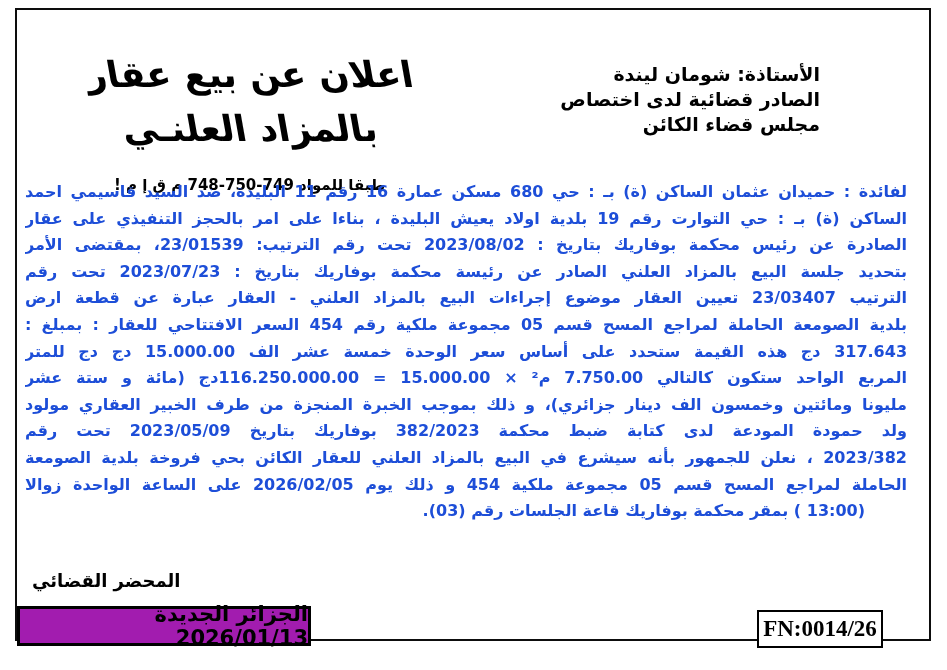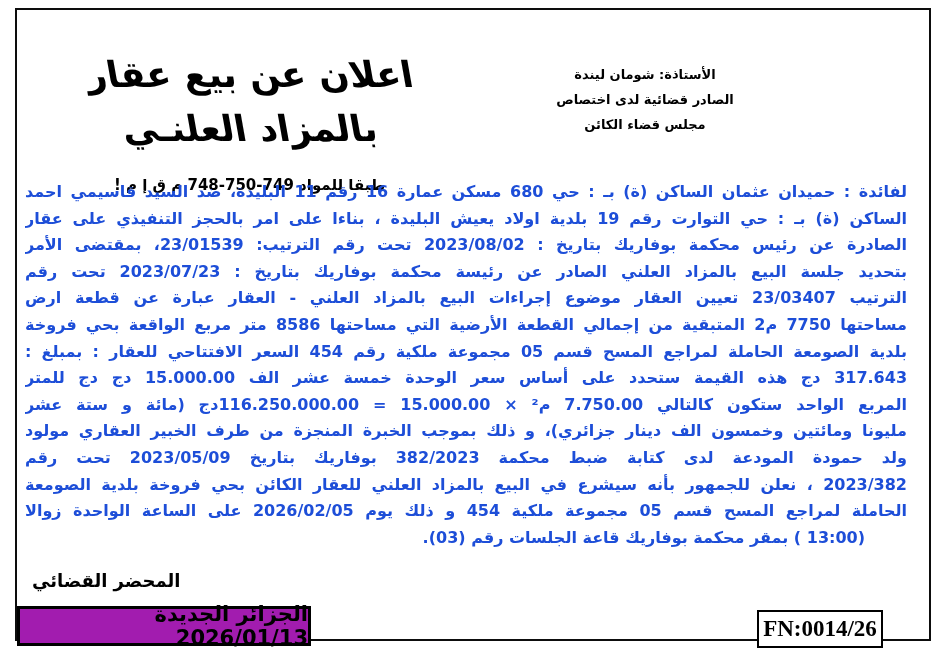--- a/index.html
+++ b/index.html
@@ -7,21 +7,21 @@
     width:947px;height:670px;position:relative;background:#ffffff;
     font-family:"DejaVu Sans",sans-serif;color:#000;overflow:hidden;
   }
   .frame{
     position:absolute;left:15px;top:8px;width:912px;height:629px;
     border:2px solid #0d0d0d;background:transparent;
   }
   
   .officer{
     position:absolute;top:62px;left:470px;width:350px;
-    text-align:center;font-weight:700;font-size:13px;line-height:25px;
+    text-align:right;font-weight:700;font-size:19px;line-height:25px;
     direction:rtl;
   }
   
   .title-block{
     position:absolute;top:48px;left:52px;width:395px;text-align:center;direction:rtl;
   }
   .title-main{
     font-size:36px;font-weight:700;line-height:54px;
     transform:skewX(10deg);letter-spacing:1px;
   }
@@ -74,21 +74,20 @@
   <div class="title-main">بالمزاد العلنـي</div>
   <div class="title-sub">طبقا للمواد 749-750-748 م ق إ م !</div>
 </div>
 
 <div class="body-text" dir="rtl">
   <div class="line">لفائدة : حميدان عثمان الساكن (ة) بـ : حي 680 مسكن عمارة 16 رقم 11 البليدة، ضد السيد قاسيمي احمد</div>
   <div class="line">الساكن (ة) بـ : حي التوارت رقم 19 بلدية اولاد يعيش البليدة ، بناءا على امر بالحجز التنفيذي على عقار</div>
   <div class="line">الصادرة عن رئيس محكمة بوفاريك بتاريخ : 2023/08/02 تحت رقم الترتيب: 23/01539، بمقتضى الأمر</div>
   <div class="line">بتحديد جلسة البيع بالمزاد العلني الصادر عن رئيسة محكمة بوفاريك بتاريخ : 2023/07/23 تحت رقم</div>
   <div class="line">الترتيب 23/03407 تعيين العقار موضوع إجراءات البيع بالمزاد العلني - العقار عبارة عن قطعة ارض</div>
-  <div class="line">مساحتها 7750 م2 المتبقية من إجمالي القطعة الأرضية التي مساحتها 8586 متر مربع الواقعة بحي فروخة</div>
   <div class="line">بلدية الصومعة الحاملة لمراجع المسح قسم 05 مجموعة ملكية رقم 454 السعر الافتتاحي للعقار : بمبلغ :</div>
   <div class="line">317.643 دج هذه القيمة ستحدد على أساس سعر الوحدة خمسة عشر الف 15.000.00 دج دج للمتر</div>
   <div class="line">المربع الواحد ستكون كالتالي 7.750.00 م² × 15.000.00 = 116.250.000.00دج (مائة و ستة عشر</div>
   <div class="line">مليونا ومائتين وخمسون الف دينار جزائري)، و ذلك بموجب الخبرة المنجزة من طرف الخبير العقاري مولود</div>
   <div class="line">ولد حمودة المودعة لدى كتابة ضبط محكمة 382/2023 بوفاريك بتاريخ 2023/05/09 تحت رقم</div>
   <div class="line">2023/382 ، نعلن للجمهور بأنه سيشرع في البيع بالمزاد العلني للعقار الكائن بحي فروخة بلدية الصومعة</div>
   <div class="line">الحاملة لمراجع المسح قسم 05 مجموعة ملكية 454 و ذلك يوم 2026/02/05 على الساعة الواحدة زوالا</div>
   <div class="line last">(13:00 ) بمقر محكمة بوفاريك قاعة الجلسات رقم (03).</div>
 </div>
 

